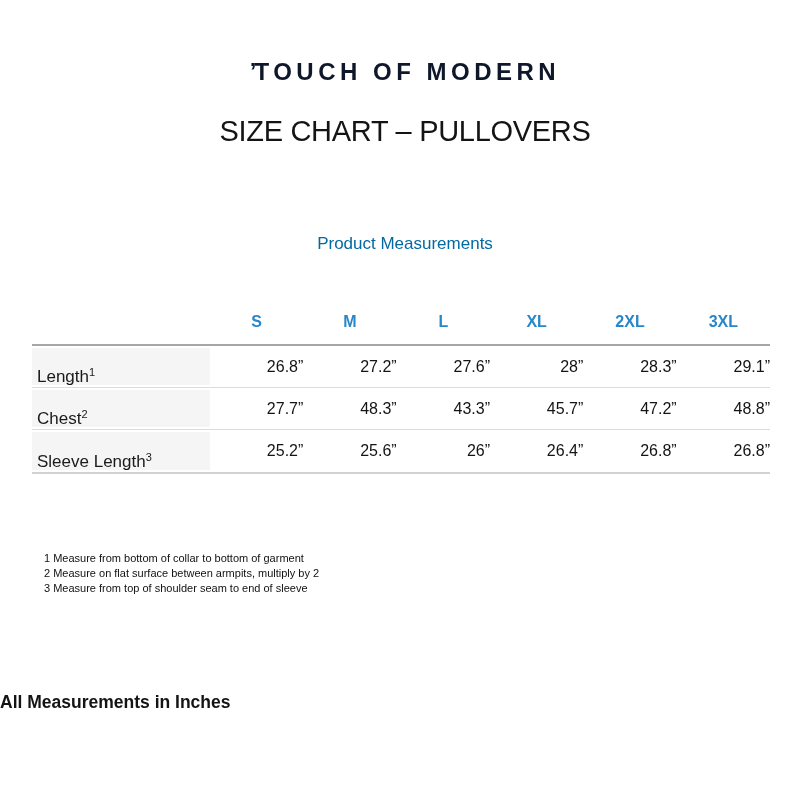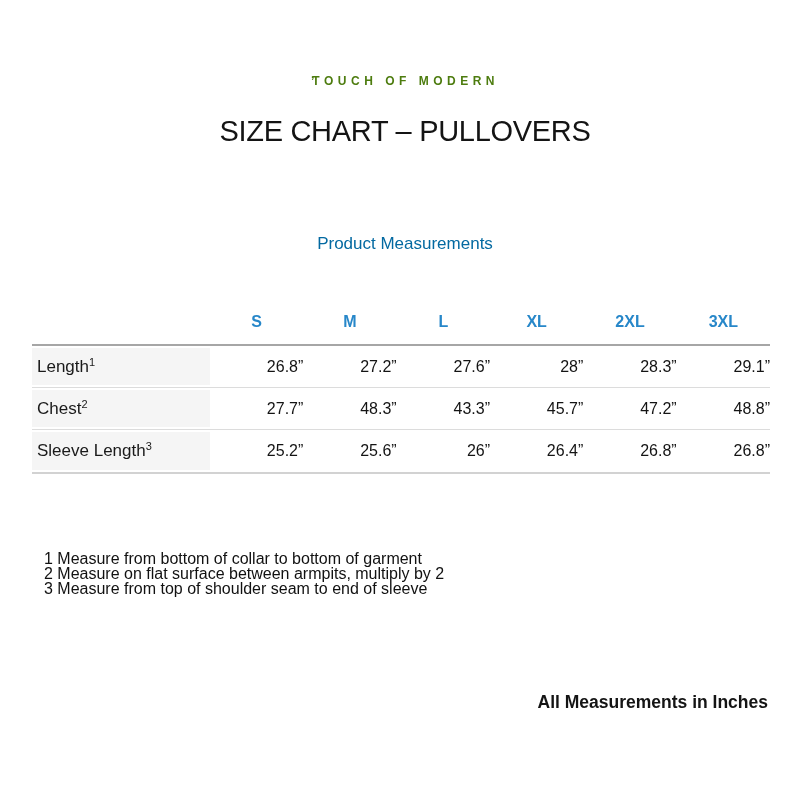--- a/index.html
+++ b/index.html
@@ -8,25 +8,25 @@
     width: 800px; height: 800px;
     position: relative;
     font-family: "Liberation Sans", sans-serif;
     color: #1a1a1a;
     overflow: hidden;
   }
   .centered { position: absolute; left: 10px; width: 790px; text-align: center; }
 
   
   .logo {
-    top: 74px;
-    font-size: 12px;
+    top: 58px;
+    font-size: 24px;
     font-weight: 700;
     letter-spacing: 4.5px;
-    color: #4d7c0f;
+    color: #0f172a;
     white-space: nowrap;
   }
   .logo .mark { letter-spacing: 0; margin-right: -2px; }
 
   
   .title {
     top: 115px;
     font-size: 29px;
     font-weight: 400;
     letter-spacing: -0.3px;
@@ -61,47 +61,47 @@
   }
   .tbody {
     border-top: 2px solid #a6a6a6;
     border-bottom: 2px solid #d2d2d2;
   }
   .tbody .trow { height: 42px; border-bottom: 1px solid #dcdcdc; }
   .tbody .trow:last-child { border-bottom: none; }
   .row-label {
     height: 100%;
     display: flex;
-    align-items: center;
+    align-items: flex-end;
     padding-left: 5px;
     font-size: 17px;
     background: linear-gradient(#ffffff 0 2px, #f5f5f5 2px calc(100% - 2px), #ffffff calc(100% - 2px) 100%);
   }
   .row-label sup {
     font-size: 11px;
     line-height: 0;
     vertical-align: 6px;
   }
   .cell-val { text-align: right; color: #141414; }
 
   
   .footnotes {
     position: absolute;
     left: 44px; top: 551px;
-    font-size: 16px;
+    font-size: 11px;
     line-height: 15px;
     color: #111;
   }
 
   
   .footer-note {
     position: absolute;
     left: 0; top: 692px;
     width: 768px;
-    text-align: right;
+    text-align: left;
     font-size: 17.5px;
     font-weight: 700;
     color: #141414;
   }
 </style>
 </head>
 <body>
 
 <div class="logo centered">
   <span class="mark">ʼ</span><span>TOUCH OF MODERN</span>

